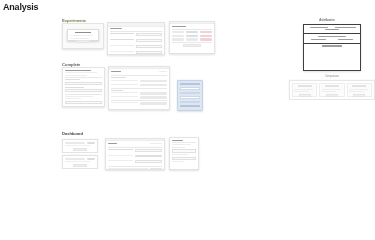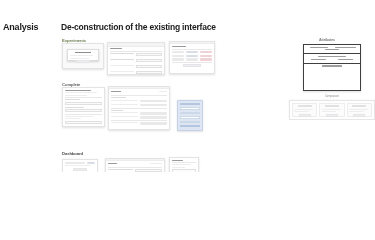--- a/index.html
+++ b/index.html
@@ -2,21 +2,21 @@
 <html><head>
 <meta charset="utf-8">
 <style>
   * { box-sizing: border-box; margin: 0; padding: 0; }
   html, body {
     width: 375px; height: 172px;
     background: #ffffff;
     font-family: "Liberation Sans", sans-serif;
     overflow: hidden;
   }
-  .board { position: relative; width: 375px; height: 172px; background: #ffffff; margin-top: 20px; }
+  .board { position: relative; width: 375px; height: 172px; background: #ffffff; }
 
   
   .h-analysis {
     position: absolute; left: 3px; top: 2px;
     font-size: 9px; font-weight: 700; color: #1c1c1c;
     letter-spacing: -0.2px; white-space: nowrap;
   }
   .h-main {
     position: absolute; left: 61px; top: 2px;
     font-size: 8.5px; font-weight: 700; color: #1c1c1c;
@@ -120,21 +120,20 @@
     position: absolute; font-size: 2.6px; color: #8a8a8a;
     width: 100%; text-align: center; white-space: nowrap;
   }
 </style>
 </head>
 <body>
 
 <div class="board">
 
   <div class="h-analysis">Analysis</div>
-  <div class="h-main">De-construction of the existing interface</div>
 
   <div class="sec-label sec-1" style="color: rgb(111, 127, 82);">Experiments</div>
   <div class="sec-label sec-2" style="color: rgb(95, 95, 95);">Complete</div>
   <div class="sec-label sec-3" style="color: rgb(75, 75, 75);">Dashboard</div>
 
   <div class="card" style="left:62px; top:23px; width:42px; height:26px;">
     <div class="modal-bg">
       <div class="modal">
         <div class="ttl"></div>
         <div class="ln l" style="width:90%"></div>

